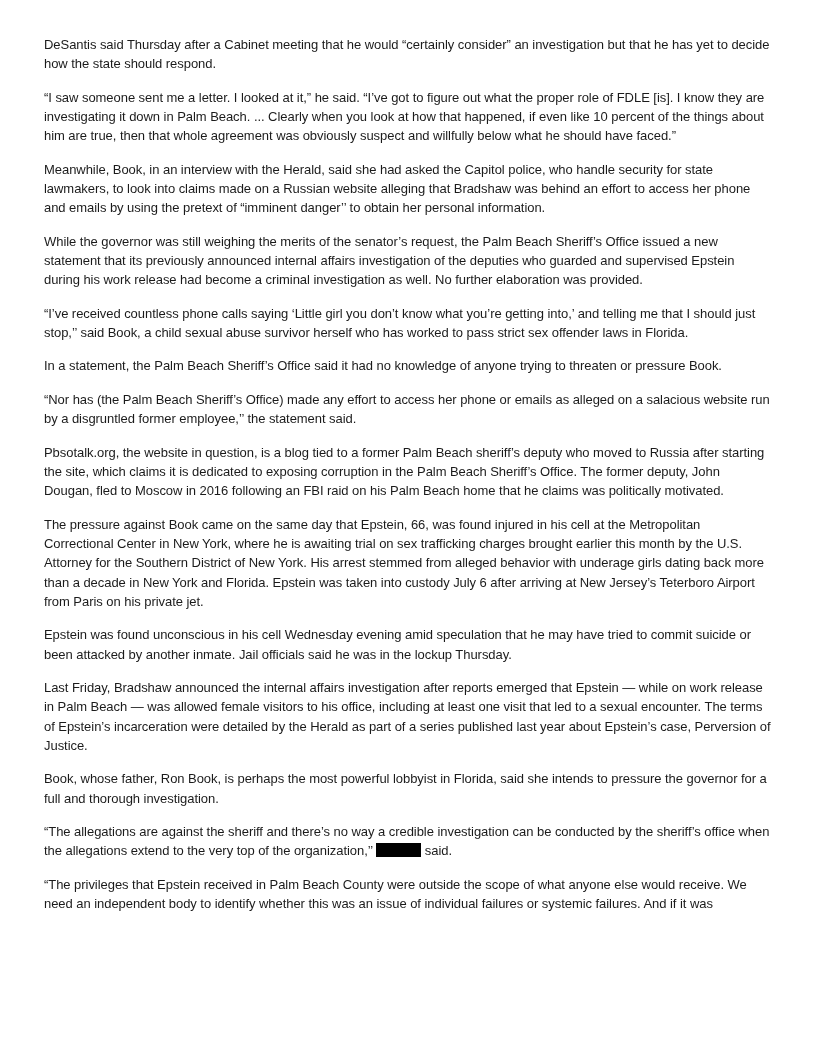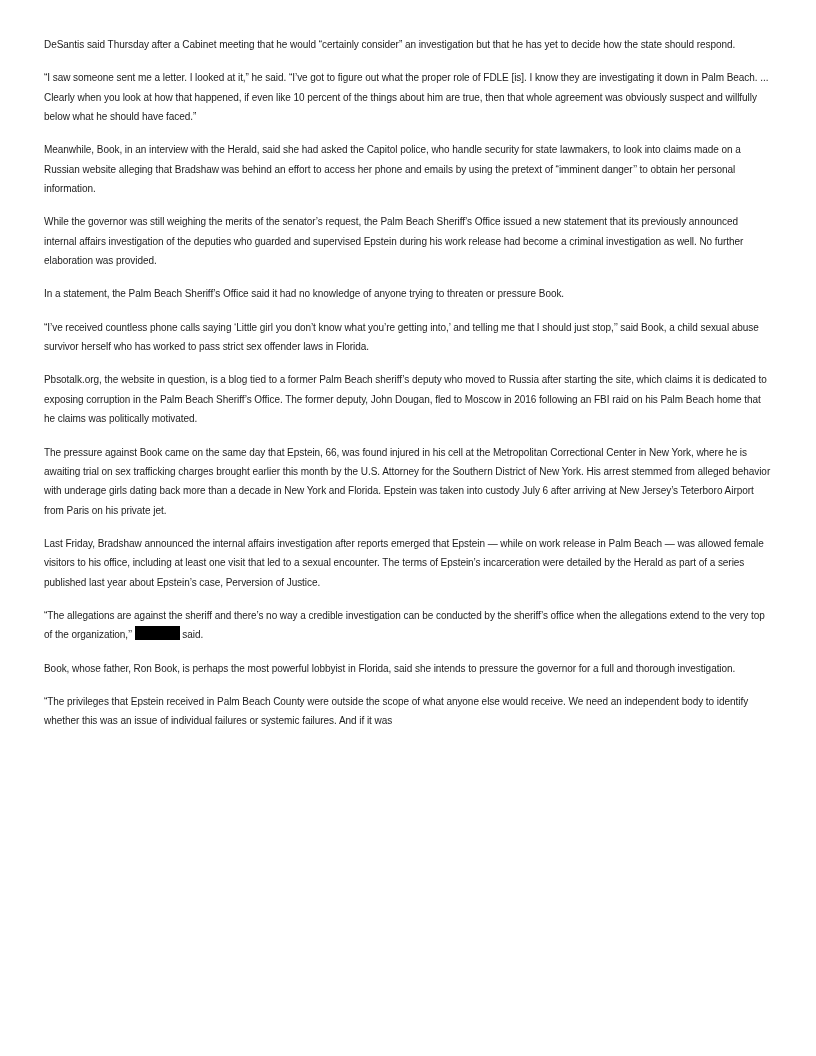--- a/index.html
+++ b/index.html
@@ -16,43 +16,45 @@
     font-family: "Liberation Sans", sans-serif;
   }
   .article {
     position: absolute;
     left: 44px;
     top: 35px;
     width: 736px;
   }
   .article p {
     margin: 0 8px 14px 0;
-    font-size: 10px;
+    font-size: 13px;
     line-height: 19.35px;
     color: #1b1b1b;
     text-align: left;
     letter-spacing: -0.05px;
   }
   .redaction {
     display: inline-block;
     background: #000000;
     vertical-align: -2px;
   }
 </style>
 </head>
 <body>
 
 <main class="page">
   <article class="article" id="article-body">
       <p><span>DeSantis said Thursday after a Cabinet meeting that he would “certainly consider” an investigation but that he has yet to decide how the state should respond.</span></p>
       <p><span>“I saw someone sent me a letter. I looked at it,” he said. “I’ve got to figure out what the proper role of FDLE [is]. I know they are investigating it down in Palm Beach. ... Clearly when you look at how that happened, if even like 10 percent of the things about him are true, then that whole agreement was obviously suspect and willfully below what he should have faced.”</span></p>
       <p><span>Meanwhile, Book, in an interview with the Herald, said she had asked the Capitol police, who handle security for state lawmakers, to look into claims made on a Russian website alleging that Bradshaw was behind an effort to access her phone and emails by using the pretext of “imminent danger’’ to obtain her personal information.</span></p>
       <p><span>While the governor was still weighing the merits of the senator’s request, the Palm Beach Sheriff’s Office issued a new statement that its previously announced internal affairs investigation of the deputies who guarded and supervised Epstein during his work release had become a criminal investigation as well. No further elaboration was provided.</span></p>
+      <p><span>“I’ve received countless phone calls saying ‘Little girl you don’t know what you’re getting into,’ and telling me that I should just stop,’’ said Book, a child sexual abuse survivor herself who has worked to pass strict sex offender laws in Florida.</span></p>
       <p><span>In a statement, the Palm Beach Sheriff’s Office said it had no knowledge of anyone trying to threaten or pressure Book.</span></p>
-      <p><span>“I’ve received countless phone calls saying ‘Little girl you don’t know what you’re getting into,’ and telling me that I should just stop,’’ said Book, a child sexual abuse survivor herself who has worked to pass strict sex offender laws in Florida.</span></p>
+      <p><span>“Nor has (the Palm Beach Sheriff’s Office) made any effort to access her phone or emails as alleged on a salacious website run by a disgruntled former employee,’’ the statement said.</span></p>
       <p><span>Pbsotalk.org, the website in question, is a blog tied to a former Palm Beach sheriff’s deputy who moved to Russia after starting the site, which claims it is dedicated to exposing corruption in the Palm Beach Sheriff’s Office. The former deputy, John Dougan, fled to Moscow in 2016 following an FBI raid on his Palm Beach home that he claims was politically motivated.</span></p>
       <p><span>The pressure against Book came on the same day that Epstein, 66, was found injured in his cell at the Metropolitan Correctional Center in New York, where he is awaiting trial on sex trafficking charges brought earlier this month by the U.S. Attorney for the Southern District of New York. His arrest stemmed from alleged behavior with underage girls dating back more than a decade in New York and Florida. Epstein was taken into custody July 6 after arriving at New Jersey’s Teterboro Airport from Paris on his private jet.</span></p>
+      <p><span>Epstein was found unconscious in his cell Wednesday evening amid speculation that he may have tried to commit suicide or been attacked by another inmate. Jail officials said he was in the lockup Thursday.</span></p>
       <p><span>Last Friday, Bradshaw announced the internal affairs investigation after reports emerged that Epstein — while on work release in Palm Beach — was allowed female visitors to his office, including at least one visit that led to a sexual encounter. The terms of Epstein’s incarceration were detailed by the Herald as part of a series published last year about Epstein’s case, Perversion of Justice.</span></p>
+      <p><span>Book, whose father, Ron Book, is perhaps the most powerful lobbyist in Florida, said she intends to pressure the governor for a full and thorough investigation.</span></p>
       <p><span>“The allegations are against the sheriff and there’s no way a credible investigation can be conducted by the sheriff’s office when the allegations extend to the very top of the organization,’’ </span><span class="redaction" style="width: 45px; height: 14px; background: rgb(0, 0, 0);"></span><span> said.</span></p>
-      <p><span>Book, whose father, Ron Book, is perhaps the most powerful lobbyist in Florida, said she intends to pressure the governor for a full and thorough investigation.</span></p>
       <p><span>“The privileges that Epstein received in Palm Beach County were outside the scope of what anyone else would receive. We need an independent body to identify whether this was an issue of individual failures or systemic failures. And if it was</span></p>
     </article>
 </main>
 
 </body></html>

